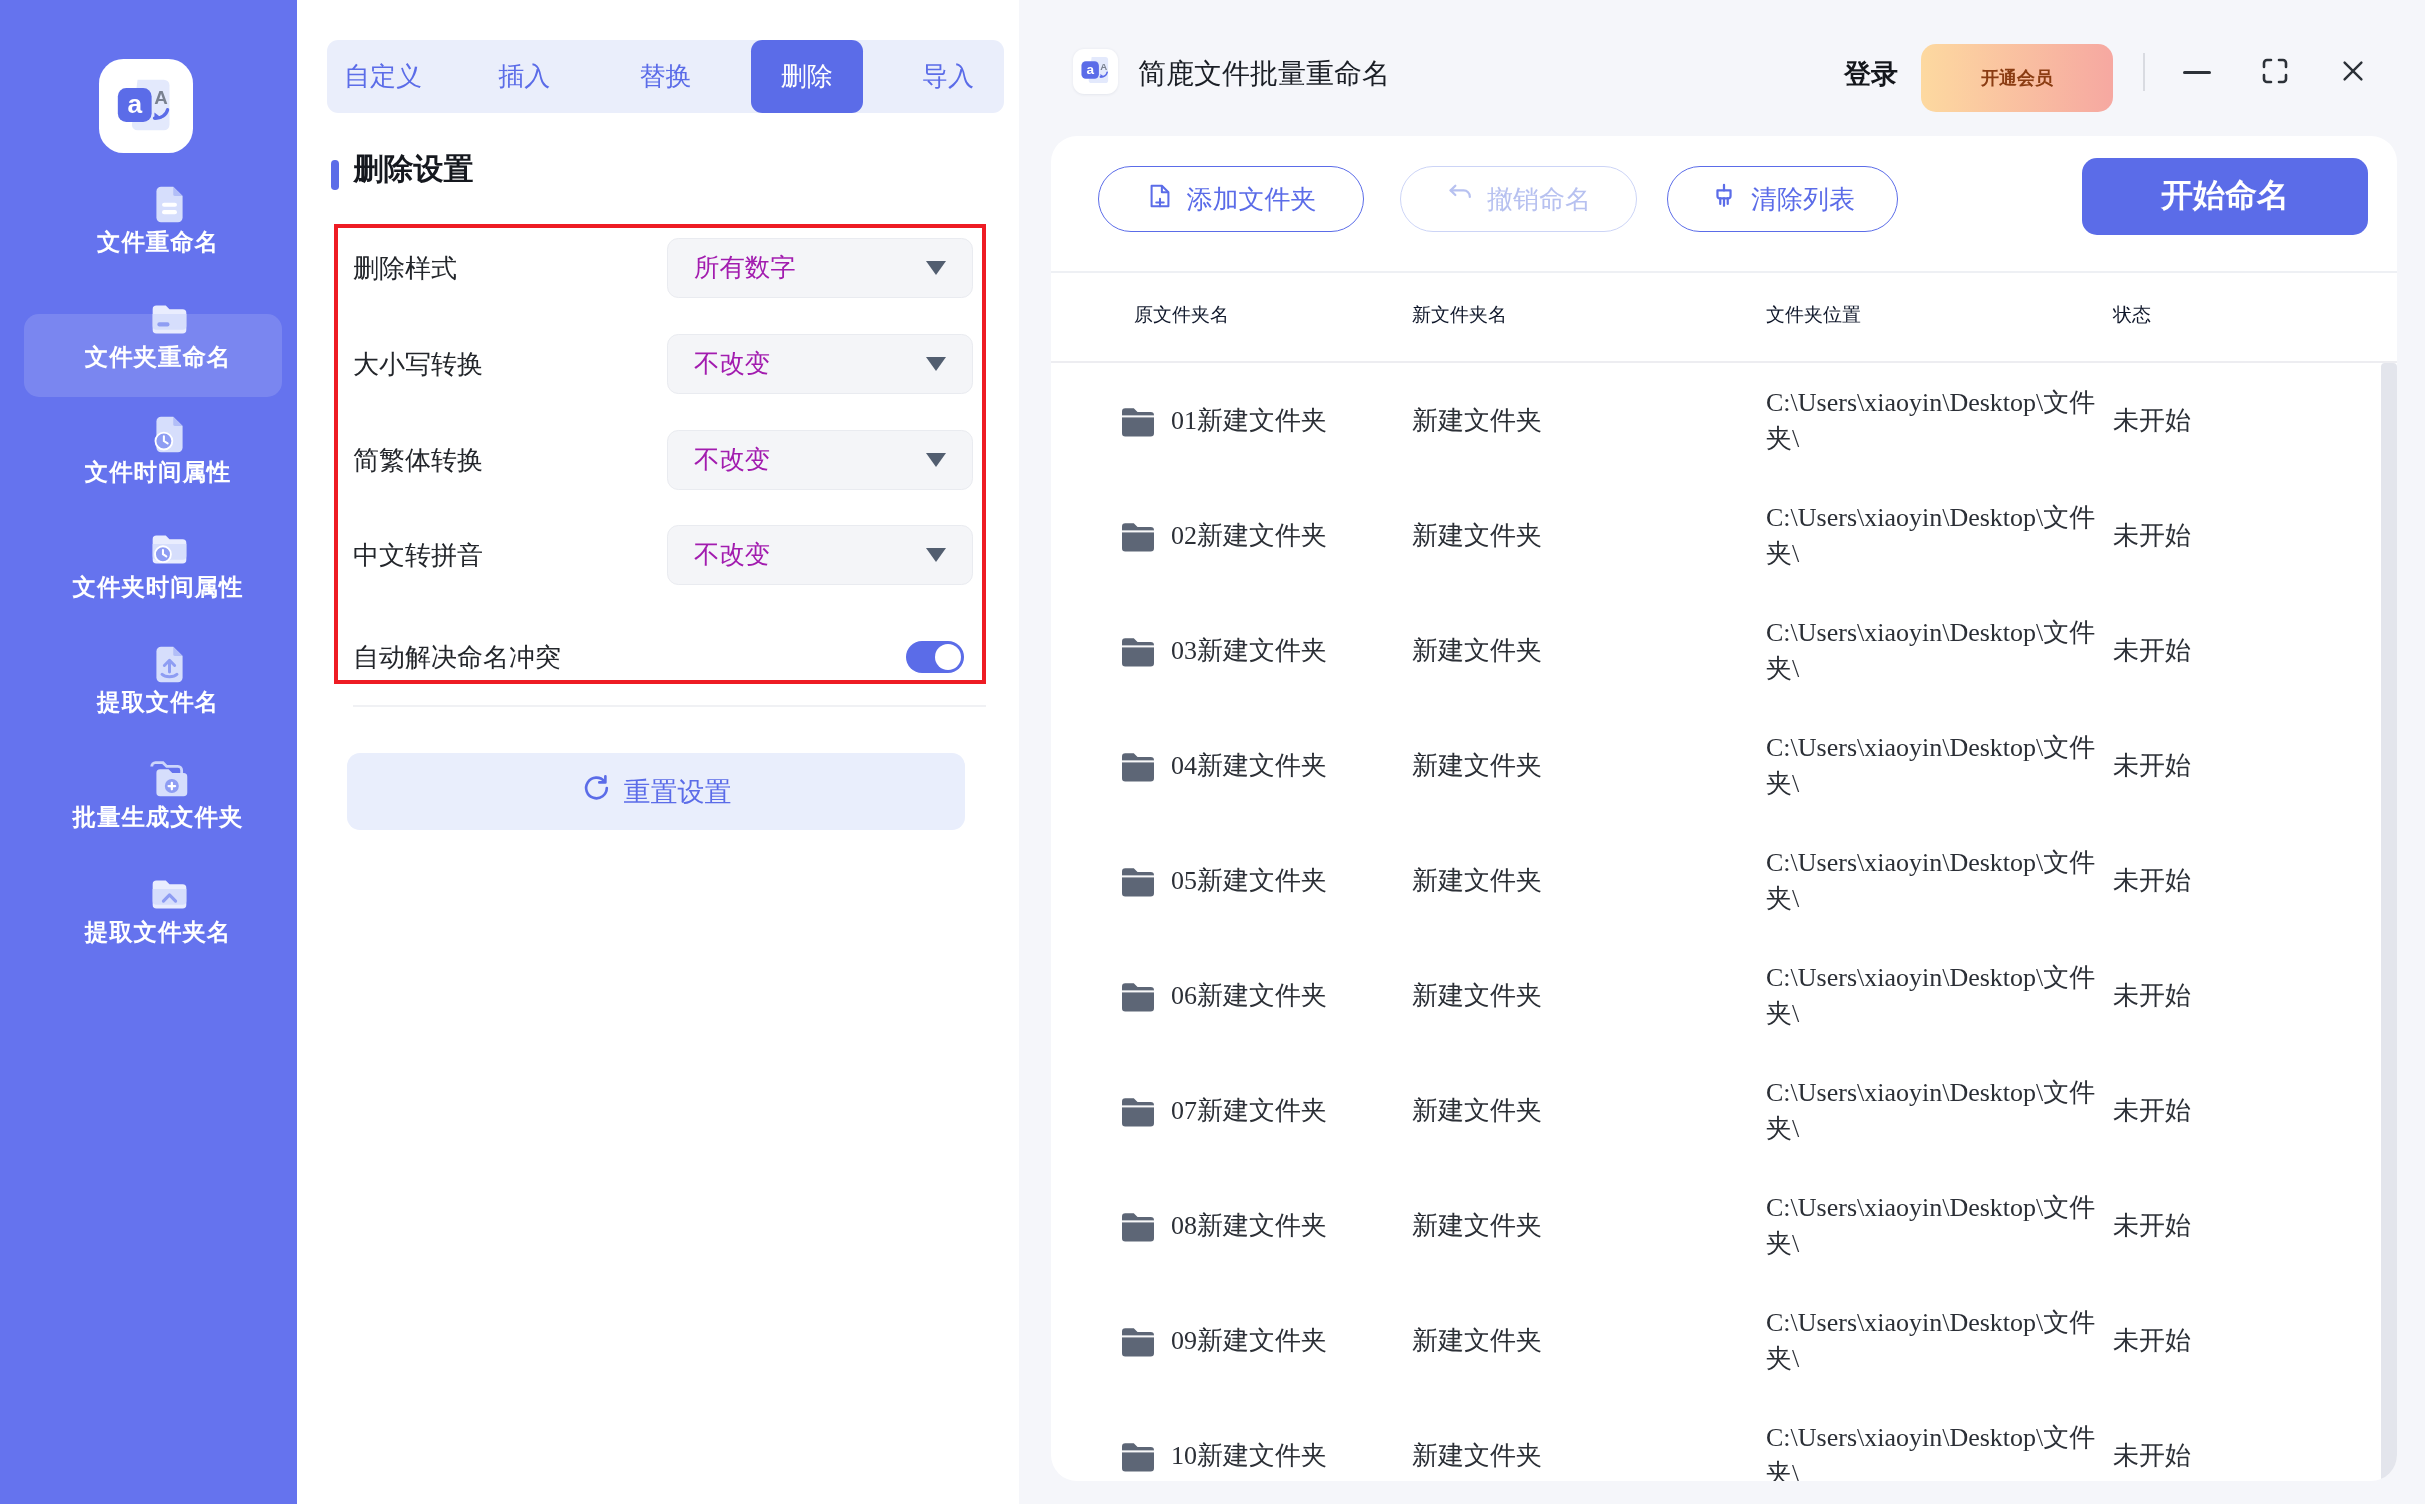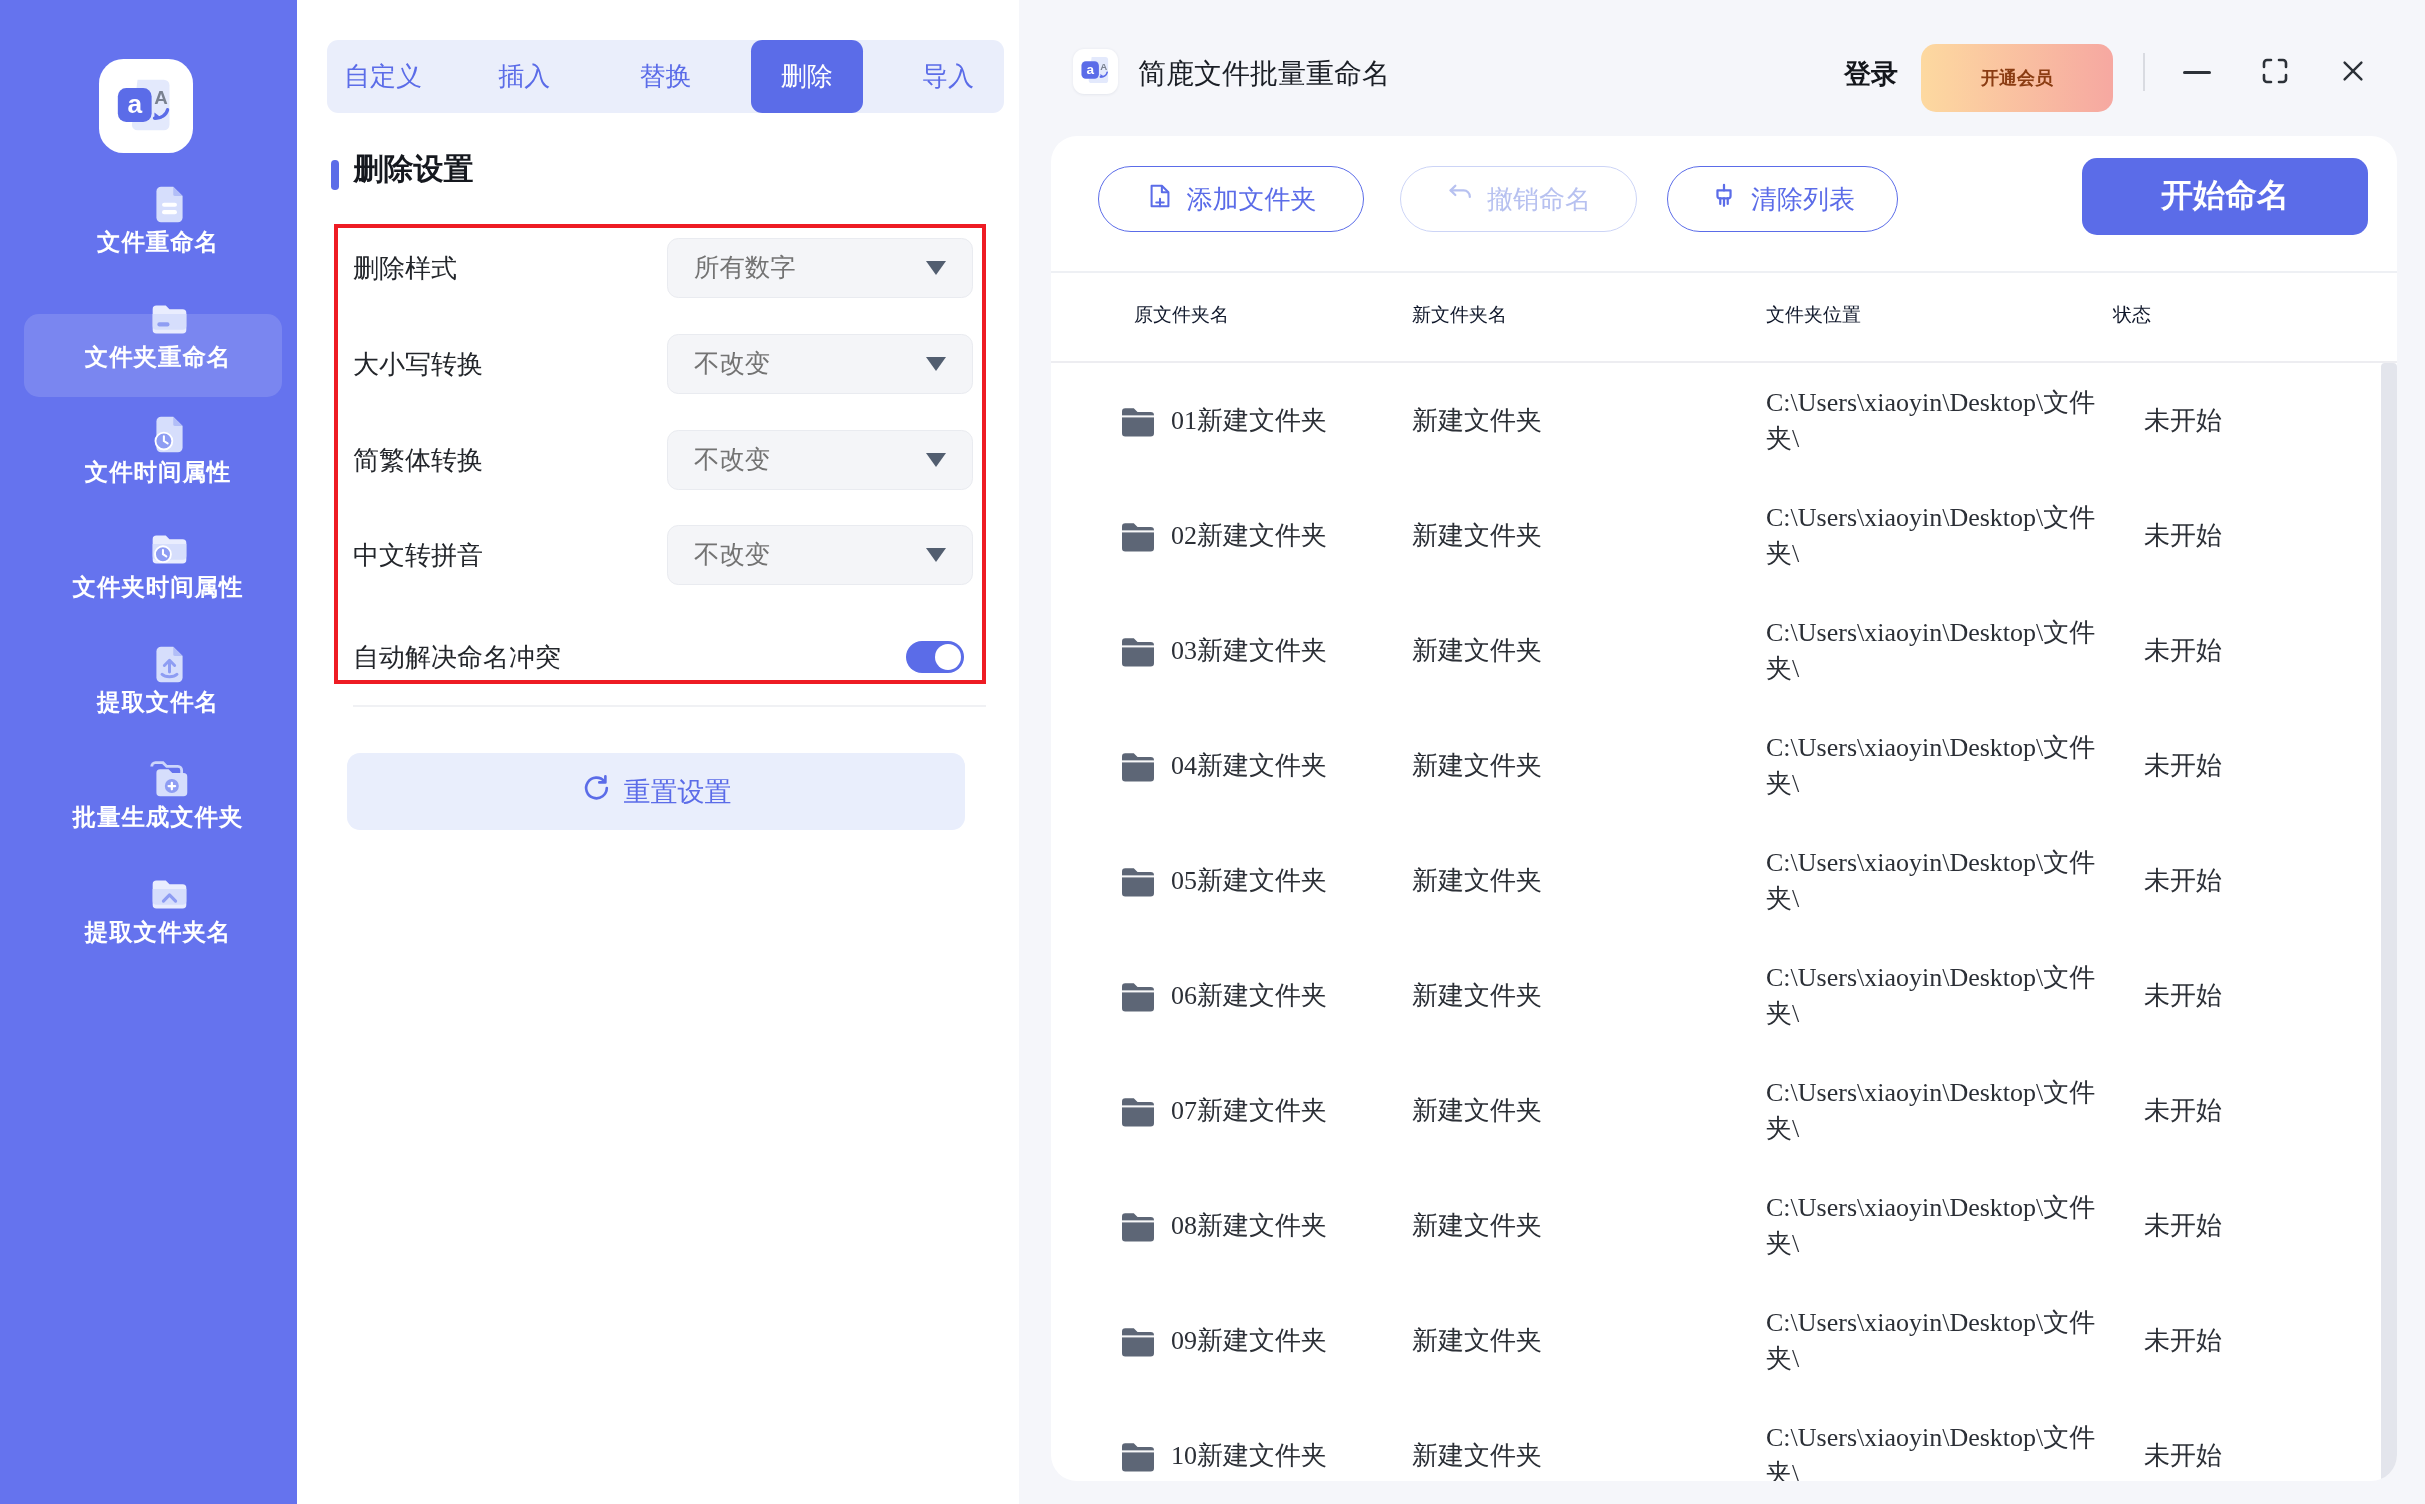--- a/index.html
+++ b/index.html
@@ -24,21 +24,21 @@
   .tab { flex:1; display:flex; align-items:center; justify-content:center; font-size:26px; color:#5b6ce8; border-radius:11.3px; cursor:pointer; }
   .tab.active { background:#5b6ce8; color:#fff; }
   .sec-head { position:absolute; left:34px; top:149px; display:flex; align-items:flex-end; }
   .sec-bar { width:7.5px; height:30px; border-radius:3.8px; background:#5b6ce8; }
   .sec-title { margin-left:15px; font-size:30px; font-weight:bold; color:#15181e; }
   .annotation { position:absolute; left:37px; top:224px; width:652px; height:460px; border:4.7px solid #ee1c24; pointer-events:none; z-index:5; }
   .form-row { position:absolute; left:56px; width:633px; height:60px; display:flex; align-items:center; }
   .form-lb { font-size:26px; color:#23262b; }
   .dd { position:absolute; left:314px; top:0; width:306px; height:60px; background:#f4f5f8; border:1.9px solid #e9ebf0;
         border-radius:11.3px; display:flex; align-items:center; padding:0 26px; cursor:pointer; }
-  .dd-val { font-size:25.4px; color:#737373; flex:1; }
+  .dd-val { font-size:25.4px; color:#a21caf; flex:1; }
   .caret { width:0; height:0; border-left:10.3px solid transparent; border-right:10.3px solid transparent; border-top:14px solid #525e70; }
   .toggle { position:absolute; left:553px; top:14px; width:58px; height:32px; border-radius:16px; background:#5b6ce8; cursor:pointer; }
   .toggle .knob { position:absolute; right:2.8px; top:2.8px; width:26px; height:26px; border-radius:50%; background:#fff; }
   .mid-div { position:absolute; left:56px; top:705px; width:633px; height:1.9px; background:#f0f1f4; }
   .reset-btn { position:absolute; left:50px; top:753px; width:618px; height:77px; background:#e9eefc; border-radius:13px;
                display:flex; align-items:center; justify-content:center; gap:13px; color:#5b6ce8; font-size:27px; cursor:pointer; }
 
   
   .app-chip { position:absolute; left:1073px; top:49px; width:45px; height:45px; background:#fff; border-radius:11.3px;
               display:flex; align-items:center; justify-content:center; box-shadow:0 0.9px 2.8px rgba(40,50,90,0.08); }
@@ -63,21 +63,21 @@
                color:#fff; font-size:32px; font-weight:bold; display:flex; align-items:center; justify-content:center; cursor:pointer; }
   .tb-div { position:absolute; left:0; top:135px; width:100%; height:1.9px; background:#eef0f4; }
   .thead { position:absolute; left:0; top:151px; width:100%; height:56px; display:flex; align-items:center;
            padding-left:83px; font-size:19px; color:#0f172a; }
   .th-1 { width:278px; } .th-2 { width:354px; } .th-3 { width:347px; } .th-4 { flex:1; }
   .th-div { position:absolute; left:0; top:225px; width:100%; height:1.9px; background:#ededf1; }
   .scrollbar { position:absolute; right:0; top:227px; width:16px; height:1119px; background:#e3e5ec; border-radius:3.8px; cursor:pointer; }
   .tbody { position:absolute; left:0; top:227px; width:1329px; }
   .trow { height:115px; display:flex; align-items:center; padding-left:69px; font-size:26px; color:#2b2f36; }
   .tc-1 { width:292px; display:flex; align-items:center; gap:15px; }
-  .tc-2 { width:354px; } .tc-3 { width:347px; } .tc-4 { flex:1;margin-left:31px; }
+  .tc-2 { width:354px; } .tc-3 { width:347px; } .tc-4 { flex:1; }
   .path { width:288px; word-break:break-all; line-height:36px; }
   .ficon { width:36px; height:32px; flex:0 0 36px; }
 </style>
 </head>
 <body>
 
 <div class="screen">
 
   <div class="sidebar">
     <div class="logo">

